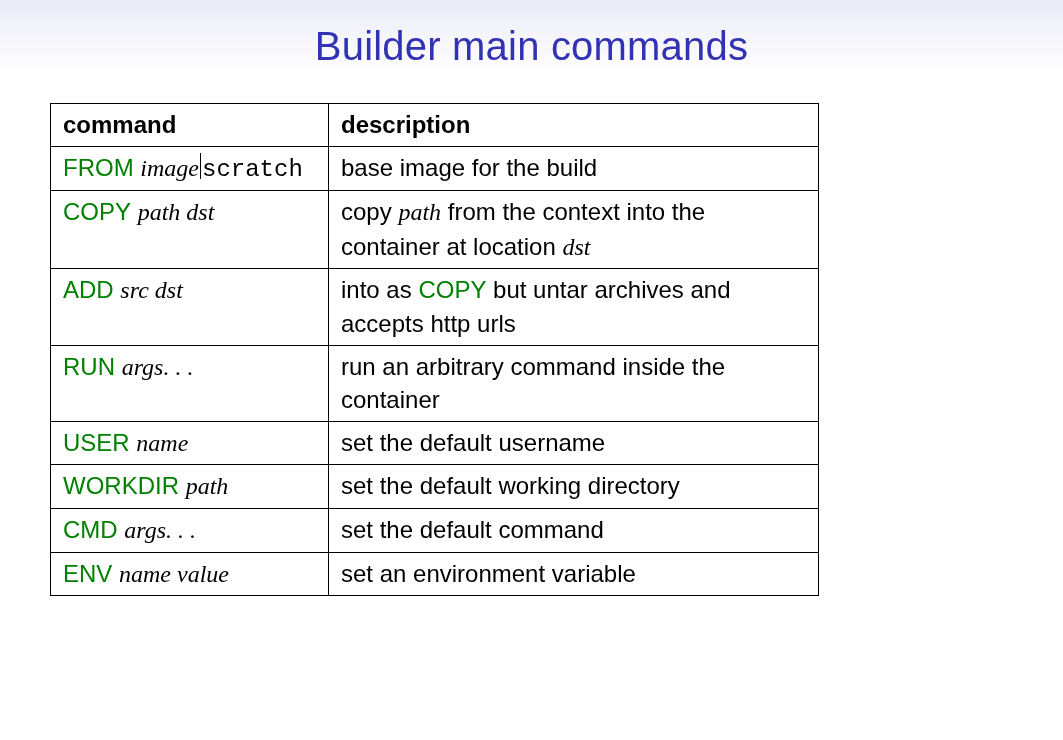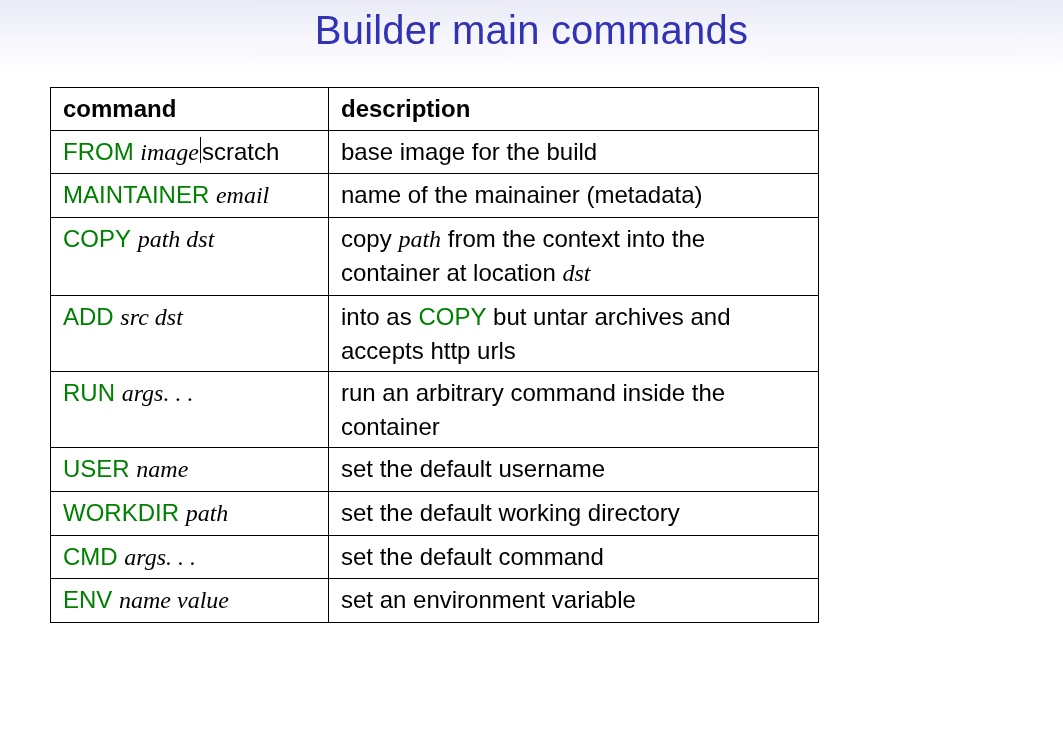--- a/index.html
+++ b/index.html
@@ -8,21 +8,21 @@
     width: 1063px;
     height: 740px;
     background: #ffffff;
     font-family: "Segoe UI", "Helvetica Neue", Arial, sans-serif;
   }
   .slide {
     width: 1063px;
     height: 740px;
     background: linear-gradient(to bottom, #ebebf7 0%, #ffffff 10%, #ffffff 100%);
     box-sizing: border-box;
-    padding-top: 8px;
+    padding-top: 24px;
   }
   .title {
     text-align: center;
     color: #3232b4;
     font-size: 40px;
     font-weight: 400;
     margin-bottom: 34px;
     letter-spacing: 0.2px;
   }
   .tbl-wrap {
@@ -39,21 +39,21 @@
     text-align: left;
     vertical-align: top;
     font-weight: 400;
   }
   table.cmds th {
     font-weight: 700;
   }
   .col-cmd { width: 278px; }
   .col-desc { width: 490px; }
   .tt  { font-family: Liberation Sans, sans-serif; color: #008000; }
-  .ttn { font-family: Liberation Sans, sans-serif; color: #000; }
+  .ttn { font-family: Liberation Mono, monospace; color: #000; }
   .arg { font-style: italic; font-family: Liberation Serif, serif; }
   .sep { display:inline-block; width:1px; height:1.1em; background:#000; vertical-align:-0.15em; margin:0 1px; }
 </style>
 </head>
 <body>
 
 <div class="slide">
   <div class="title">Builder main commands</div>
 
   <div class="tbl-wrap">
@@ -65,24 +65,20 @@
       <thead>
         <tr>
           <th>command</th>
           <th>description</th>
         </tr>
       </thead>
       <tbody id="rows">
           <tr>
             <td><span class="tt">FROM</span> <span class="arg">image</span><span class="sep"></span><span class="ttn">scratch</span></td>
             <td><span>base image for the build</span></td>
-          </tr>
-          <tr>
-            <td><span class="tt">MAINTAINER</span> <span class="arg">email</span></td>
-            <td><span>name of the mainainer (metadata)</span></td>
           </tr>
           <tr>
             <td><span class="tt">COPY</span> <span class="arg">path dst</span></td>
             <td><span>copy </span><span class="arg">path</span><span> from the context into the container at location </span><span class="arg">dst</span></td>
           </tr>
           <tr>
             <td><span class="tt">ADD</span> <span class="arg">src dst</span></td>
             <td><span>into as </span><span class="tt">COPY</span><span> but untar archives and accepts http urls</span></td>
           </tr>
           <tr>

